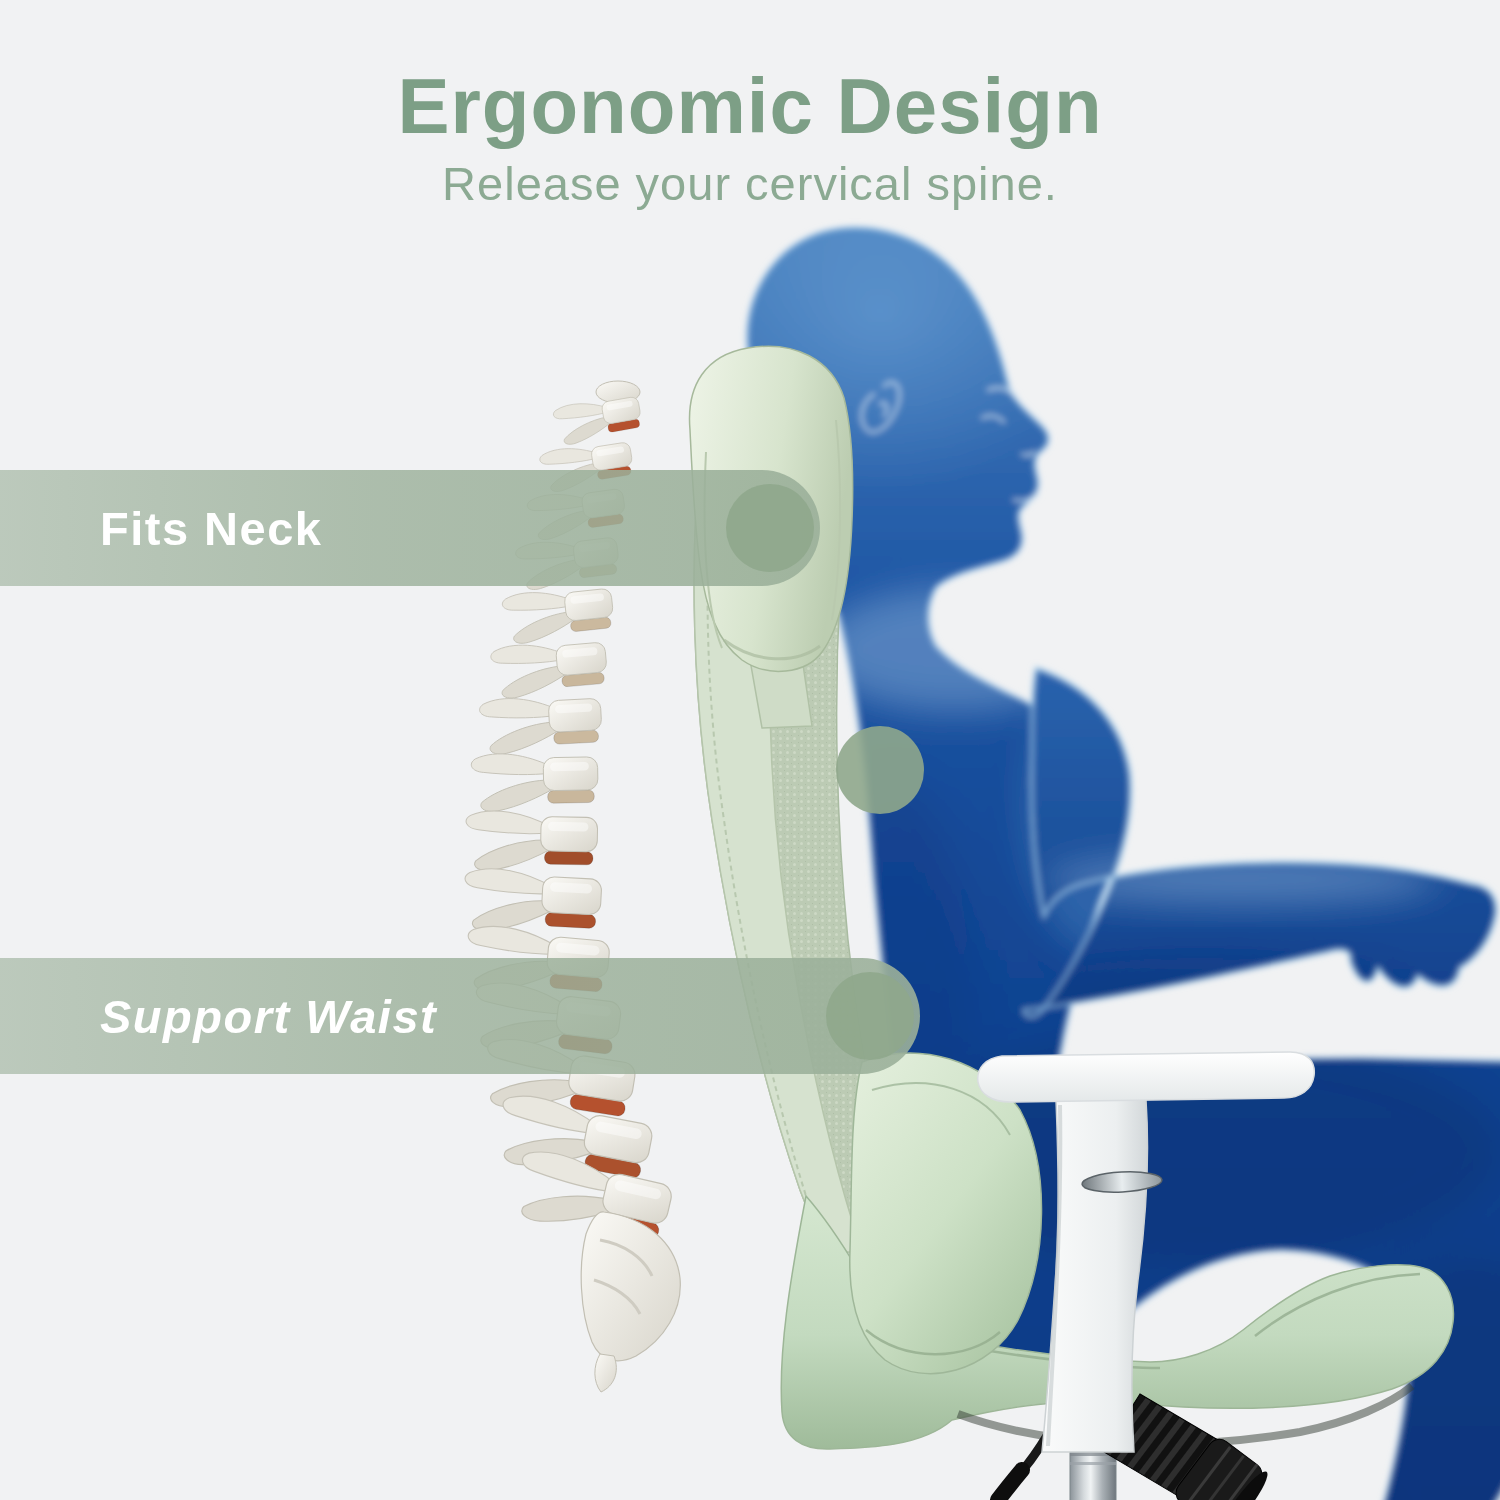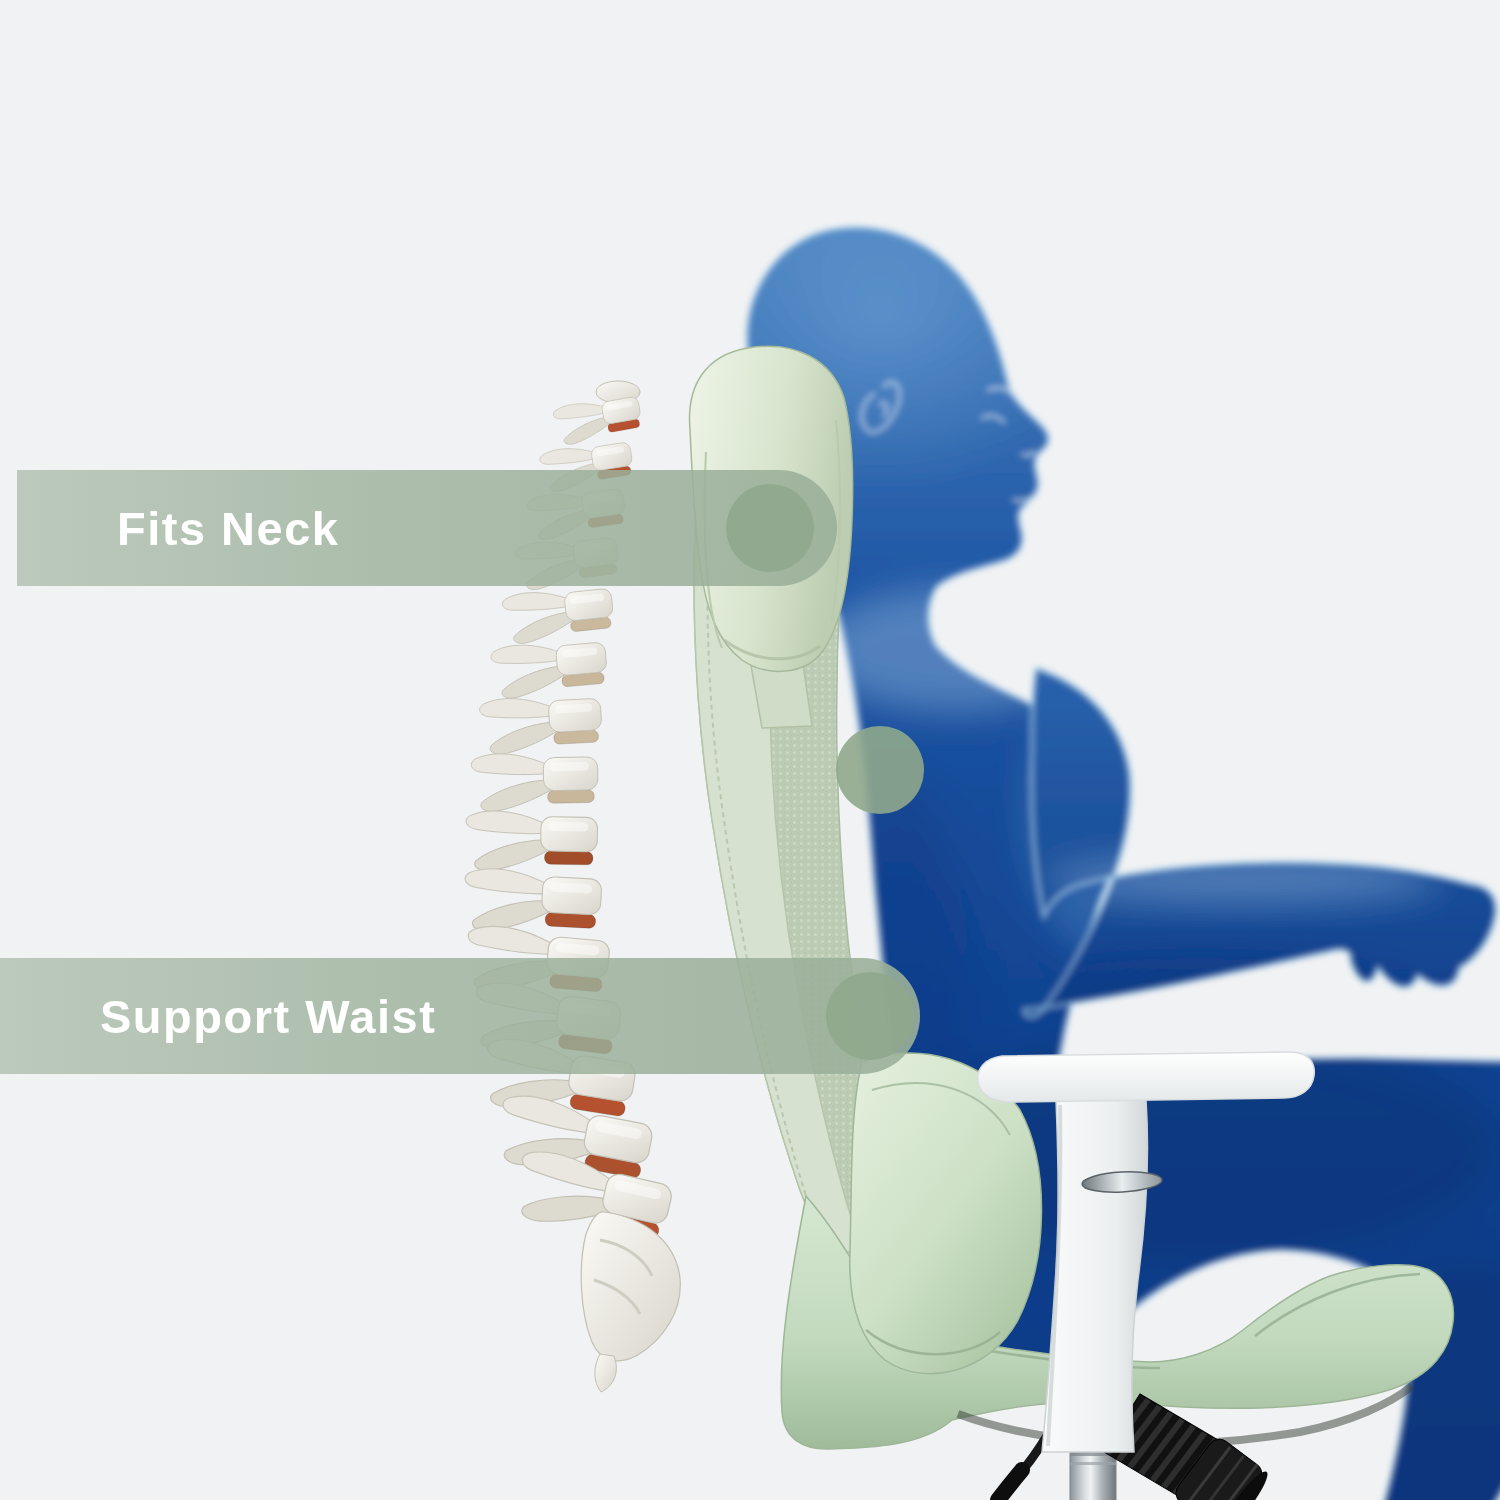--- a/index.html
+++ b/index.html
@@ -6,21 +6,21 @@
     font-family:"Liberation Sans","DejaVu Sans",sans-serif;}
   .canvas{position:relative;width:1500px;height:1500px;overflow:hidden;background:#f1f2f3;}
   svg.scene{position:absolute;left:0;top:0;width:1500px;height:1500px;}
   .header{position:absolute;top:64px;left:0;width:1500px;text-align:center;line-height:1.1;}
   .title{font-size:78px;font-weight:700;letter-spacing:1px;color:#7d9f86;}
   .subtitle{font-size:47px;font-weight:400;letter-spacing:1px;color:#8caa93;margin-top:8px;}
   .bar{position:absolute;left:0;height:116px;border-radius:0 58px 58px 0;
        display:flex;align-items:center;padding-left:100px;box-sizing:border-box;}
   .bar-1{top:470px;width:820px;}
   .bar-2{top:712px;width:930px;}
-  .bar-3{top:958px;width:920px;}
+  .bar-3{top:958px;width:920px;font-style:italic;}
   .bar-label{font-size:47px;font-weight:700;letter-spacing:1.5px;color:#ffffff;}
   .dot{position:absolute;width:88px;height:88px;border-radius:50%;}
   .dot-1{left:726px;top:484px;}
   .dot-2{left:836px;top:726px;}
   .dot-3{left:826px;top:972px;}
 </style>
 </head>
 <body>
 
 <div class="canvas" style="background: rgb(241, 242, 243);">
@@ -326,22 +326,26 @@
       <g>
         <path fill="url(#boneG)" stroke="#c2bfb3" stroke-width="1.2" d="M 604,1212 C 648,1218 676,1244 680,1278 C 683,1310 664,1340 636,1356
              C 616,1366 600,1360 592,1342 C 580,1312 578,1266 586,1234 C 592,1218 598,1211 604,1212 Z"></path>
         <path d="M 600,1240 C 624,1244 644,1258 652,1276" fill="none" stroke="#cfccc2" stroke-width="3"></path>
         <path d="M 594,1280 C 614,1286 632,1298 640,1314" fill="none" stroke="#cfccc2" stroke-width="3"></path>
         <path d="M 614,1356 C 620,1372 614,1386 601,1392 C 593,1382 593,1366 600,1354 Z" fill="url(#boneG)" stroke="#c2bfb3"></path>
       </g>
     </g>
   </svg>
 
-
-  <div class="bar bar-1" style="background: linear-gradient(90deg, rgba(155, 176, 154, 0.62) 0%, rgba(155, 176, 154, 0.8) 45%, rgba(155, 176, 154, 0.9) 100%); margin-left: 17px;">
+  <div class="header">
+    <div class="title" style="color: rgb(125, 159, 134);">Ergonomic Design</div>
+    <div class="subtitle" style="color: rgb(140, 170, 147);">Release your cervical spine.</div>
+  </div>
+
+  <div class="bar bar-1" style="background: linear-gradient(90deg, rgba(155, 176, 154, 0.62) 0%, rgba(155, 176, 154, 0.8) 45%, rgba(155, 176, 154, 0.9) 100%);">
     <span class="bar-label" style="color: rgb(255, 255, 255);">Fits Neck</span>
   </div>
   <div class="bar bar-3" style="background: linear-gradient(90deg, rgba(155, 176, 154, 0.62) 0%, rgba(155, 176, 154, 0.8) 45%, rgba(155, 176, 154, 0.9) 100%);">
     <span class="bar-label" style="color: rgb(255, 255, 255);">Support Waist</span>
   </div>
   <div class="dot dot-1" style="background: rgba(143, 167, 140, 0.9);"></div>
   <div class="dot dot-2" style="background: rgba(143, 167, 140, 0.9);"></div>
   <div class="dot dot-3" style="background: rgba(143, 167, 140, 0.9);"></div>
 
 </div>

